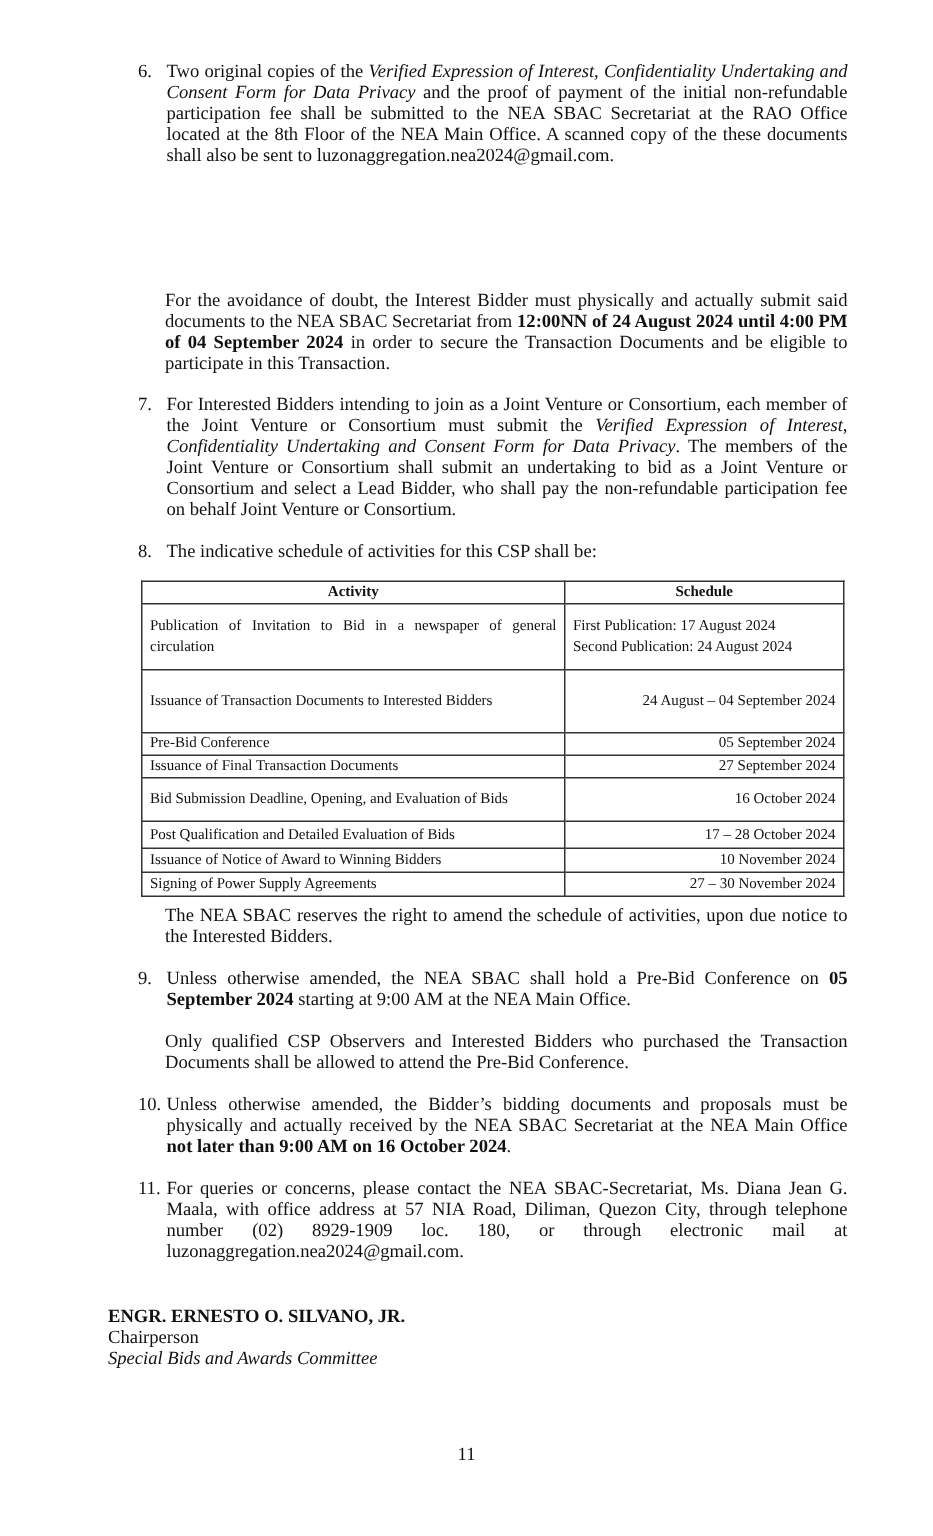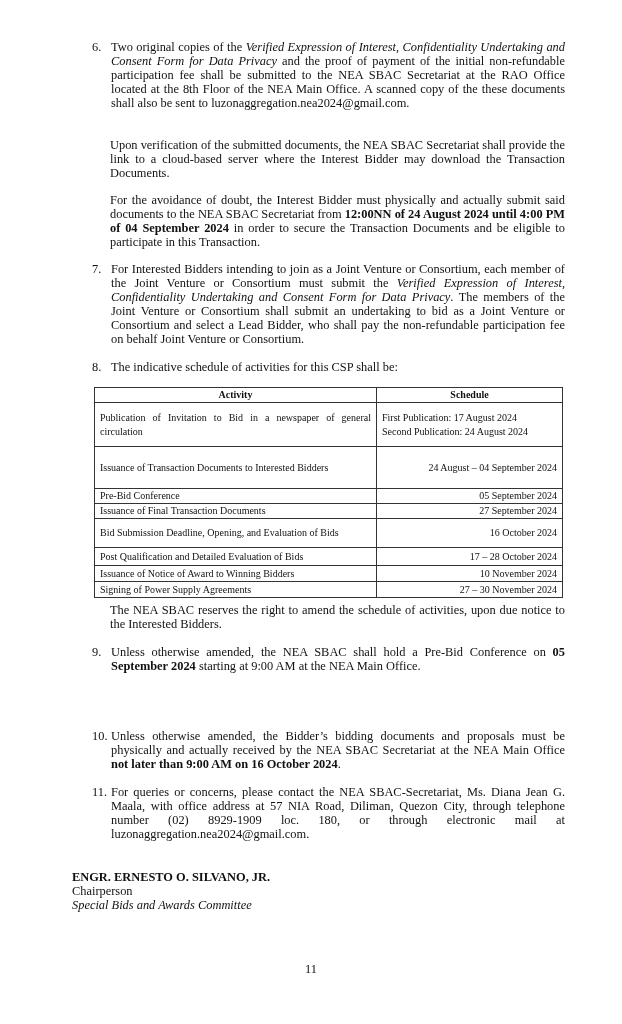--- a/index.html
+++ b/index.html
@@ -38,21 +38,20 @@
 <body>
 
 <div class="page">
 
   <div class="item" style="top:40px;">
     <span class="num">6.</span>
     <div class="body">
       <span>Two original copies of the </span><i>Verified Expression of Interest, Confidentiality Undertaking and Consent Form for Data Privacy</i><span> and the proof of payment of the initial non-refundable participation fee shall be submitted to the NEA SBAC Secretariat at the RAO Office located at the 8th Floor of the NEA Main Office. A scanned copy of the these documents shall also be sent to luzonaggregation.nea2024@gmail.com.</span>
     </div>
   </div>
-  <div class="para" style="top:138px;">Upon verification of the submitted documents, the NEA SBAC Secretariat shall provide the link to a cloud-based server where the Interest Bidder may download the Transaction Documents.</div>
   <div class="para" style="top:193px;">
     <span>For the avoidance of doubt, the Interest Bidder must physically and actually submit said documents to the NEA SBAC Secretariat from </span><b>12:00NN of 24 August 2024 until 4:00 PM of 04 September 2024</b><span> in order to secure the Transaction Documents and be eligible to participate in this Transaction.</span>
   </div>
 
   <div class="item" style="top:262px;">
     <span class="num">7.</span>
     <div class="body">
       <span>For Interested Bidders intending to join as a Joint Venture or Consortium, each member of the Joint Venture or Consortium must submit the </span><i>Verified Expression of Interest, Confidentiality Undertaking and Consent Form for Data Privacy</i><span>. The members of the Joint Venture or Consortium shall submit an undertaking to bid as a Joint Venture or Consortium and select a Lead Bidder, who shall pay the non-refundable participation fee on behalf Joint Venture or Consortium.</span>
     </div>
   </div>
@@ -109,20 +108,21 @@
   </table>
 
   <div class="para" style="top:603px;">The NEA SBAC reserves the right to amend the schedule of activities, upon due notice to the Interested Bidders.</div>
 
   <div class="item" style="top:645px;">
     <span class="num">9.</span>
     <div class="body">
       <span>Unless otherwise amended, the NEA SBAC shall hold a Pre-Bid Conference on </span><b>05 September 2024</b><span> starting at 9:00 AM at the NEA Main Office.</span>
     </div>
   </div>
+  <div class="para" style="top:687px;">Only qualified CSP Observers and Interested Bidders who purchased the Transaction Documents shall be allowed to attend the Pre-Bid Conference.</div>
 
   <div class="item" style="top:729px;">
     <span class="num">10.</span>
     <div class="body">
       <span>Unless otherwise amended, the Bidder’s bidding documents and proposals must be physically and actually received by the NEA SBAC Secretariat at the NEA Main Office </span><b>not later than 9:00 AM on 16 October 2024</b><span>.</span>
     </div>
   </div>
 
   <div class="item" style="top:785px;">
     <span class="num">11.</span>

